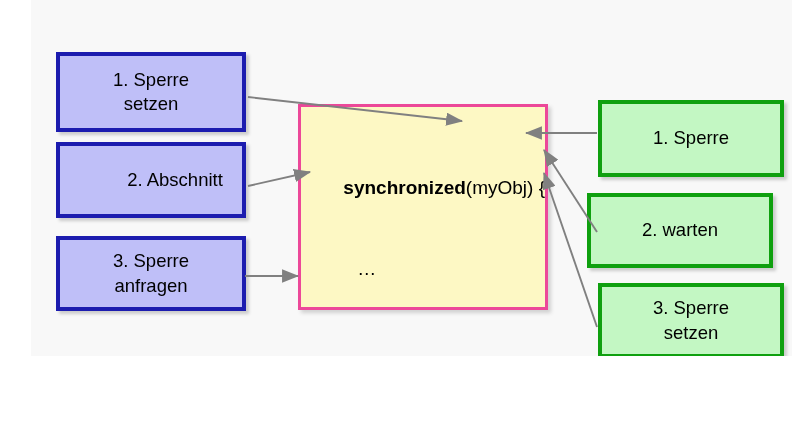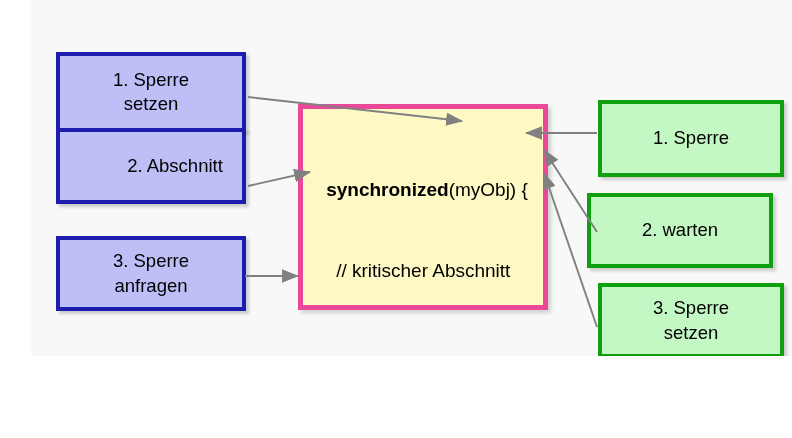--- a/index.html
+++ b/index.html
@@ -38,23 +38,23 @@
     border: 4px solid #1c1caf;
     box-shadow: 3px 3px 3px rgba(0,0,0,0.18);
   }
   .box-green {
     background: #c3f7c3;
     border: 4px solid #0fa00f;
     box-shadow: 3px 3px 3px rgba(0,0,0,0.18);
   }
   .box-code {
     background: #fdf8c4;
-    border: 5px solid #ec4899;
+    border: 3px solid #ec4899;
     box-shadow: 3px 3px 4px rgba(0,0,0,0.16);
-    align-items: center;
+    align-items: flex-end;
     justify-content: flex-start;
     z-index: 2;
   }
 
   
   .code-inner {
     padding: 14px 0 0 8px;
     text-align: left;
     font-size: 19px;
     line-height: 1.42;
@@ -89,33 +89,32 @@
 </head>
 <body>
 
 <div id="canvas">
 
   <div class="box box-blue" style="left:25px; top:52px; width:190px; height:80px;">
     <span class="line">1. Sperre</span>
     <span class="line">setzen</span>
   </div>
 
-  <div class="box box-blue" style="left:25px; top:128px; width:190px; height:76px;padding-left:48px;">
+  <div class="box box-blue" style="left:25px; top:142px; width:190px; height:76px;padding-left:48px;">
     <span class="line">2. Abschnitt</span>
   </div>
 
   <div class="box box-blue" style="left:25px; top:236px; width:190px; height:75px;">
     <span class="line">3. Sperre</span>
     <span class="line">anfragen</span>
   </div>
 
   <div class="box box-code" style="left:267px; top:104px; width:250px; height:206px;">
     <div class="code-inner">
       <span class="code-line"><span class="kw">synchronized</span><span>(myObj) {</span></span>
-      <span class="code-line indent1">// kritischer Abschnitt</span>
       <span class="code-line indent2">…</span>
       <span class="spacer-line"></span>
       
     </div>
   </div>
 
   <div class="box box-green" style="left:567px; top:100px; width:186px; height:77px;">
     <span class="line">1. Sperre</span>
   </div>
 

